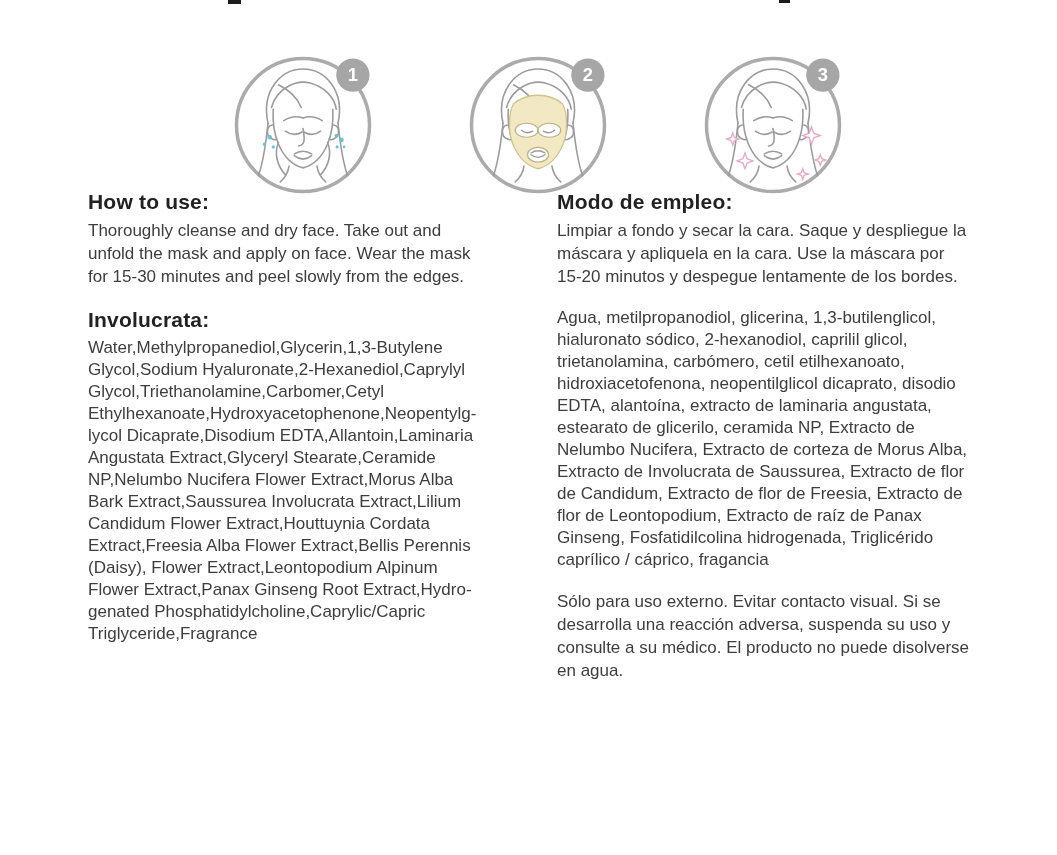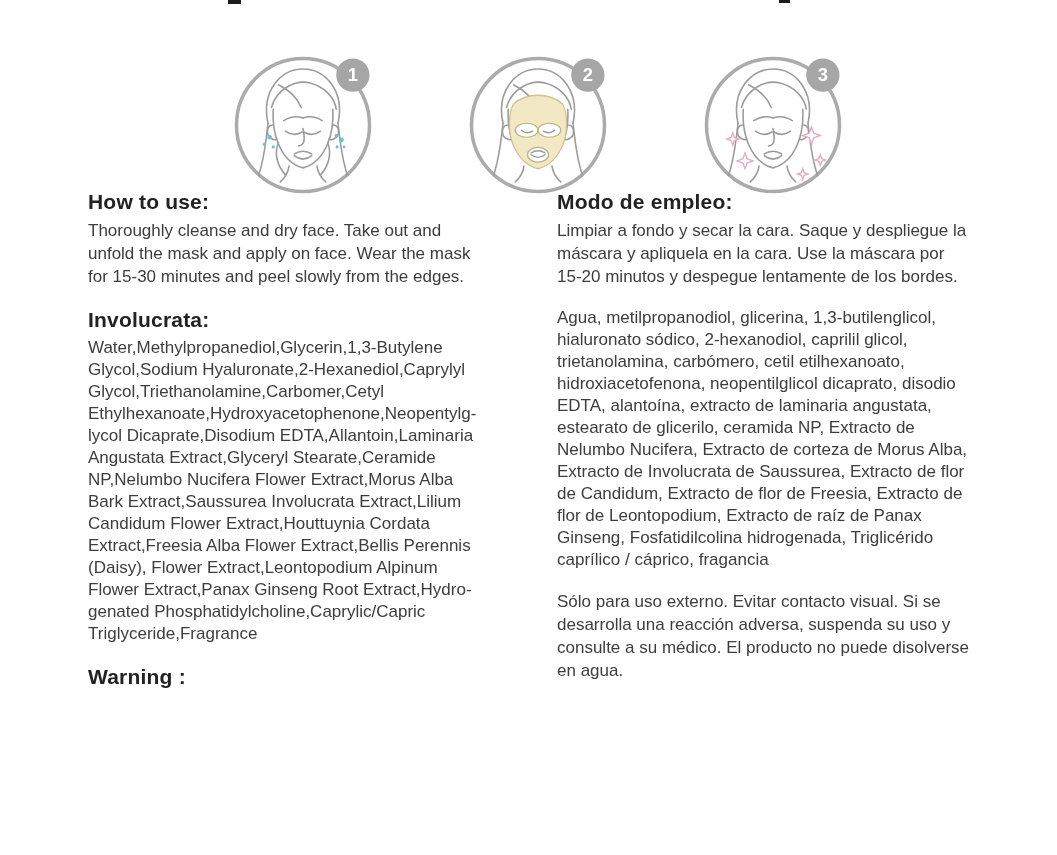--- a/index.html
+++ b/index.html
@@ -170,21 +170,20 @@
 NP,Nelumbo Nucifera Flower Extract,Morus Alba
 Bark Extract,Saussurea Involucrata Extract,Lilium
 Candidum Flower Extract,Houttuynia Cordata
 Extract,Freesia Alba Flower Extract,Bellis Perennis
 (Daisy), Flower Extract,Leontopodium Alpinum
 Flower Extract,Panax Ginseng Root Extract,Hydro-
 genated Phosphatidylcholine,Caprylic/Capric
 Triglyceride,Fragrance</p>
   </div>
   <div class="section">
-    <h2>Warning :</h2>
   </div>
 </div>
 
 <div class="col right">
   <div class="section">
     <h2>Modo de empleo:</h2>
     <p>Limpiar a fondo y secar la cara. Saque y despliegue la
 máscara y apliquela en la cara. Use la máscara por
 15-20 minutos y despegue lentamente de los bordes.</p>
   </div>

